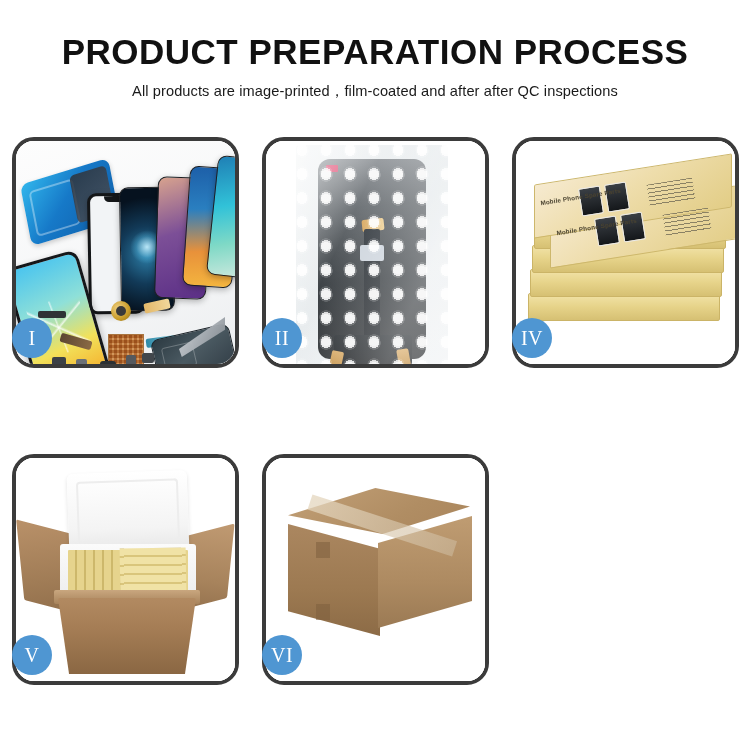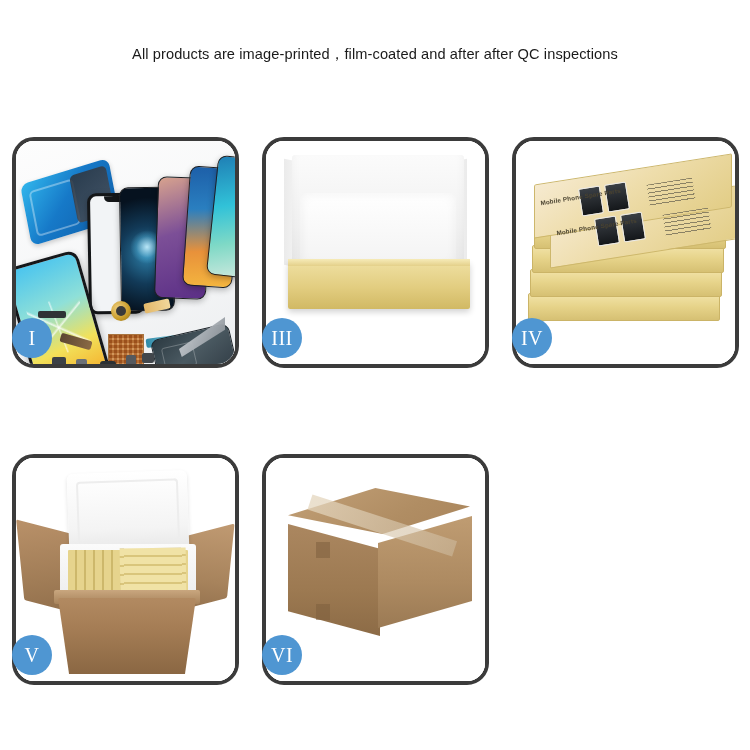--- a/index.html
+++ b/index.html
@@ -306,20 +306,21 @@
         background:rgba(125,95,62,.55);}
   .tape-tab2{position:absolute; left:50px; top:146px; width:14px; height:16px;
         background:rgba(125,95,62,.55);}
 </style>
 </head>
 <body>
 
 <div class="page">
 
   <div class="header">
+    <div class="title">PRODUCT PREPARATION PROCESS</div>
     <div class="subtitle">All products are image-printed，film-coated and after after QC inspections</div>
   </div>
 
   <div class="grid">
 
     <div class="panel">
       <div class="panel-inner">
         <div class="p1-bg"></div>
         <div class="blue-film"></div>
         <div class="phone ph-a"></div>
@@ -339,34 +340,40 @@
         <div class="smallpart sp2"></div>
         <div class="smallpart sp3"></div>
         <div class="smallpart sp4"></div>
         <div class="smallpart sp5"></div>
         <div class="tweezer"></div>
 
       </div>
       <div class="badge">I</div>
     </div>
 
-
     <div class="panel">
       <div class="panel-inner">
-        <div class="p3-bg"></div>
-        <div class="lid-flapL"></div>
-        <div class="lid-flapR"></div>
-        <div class="lid-back"></div>
-        <div class="foam"></div>
-        <div class="tray-in"></div>
-        <div class="tray"></div>
-        <div class="tray-lip"></div>
+        <div class="p2-bg"></div>
+        <div class="bag">
+          <div class="lcd">
+            <div class="lcd-pink"></div>
+            <div class="lcd-conn"></div>
+            <div class="lcd-flex"></div>
+            <div class="lcd-ic"></div>
+            <div class="lcd-foot"></div>
+            <div class="lcd-tab1"></div>
+            <div class="lcd-tab2"></div>
+          </div>
+          <div class="bubbles"></div>
+          <div class="bag-sheen"></div>
+        </div>
       </div>
-      <div class="badge">III</div>
+      <div class="badge">II</div>
     </div>
+
 
     <div class="panel">
       <div class="panel-inner">
         <div class="p4-bg"></div>
         <div class="stack">
           <div class="sbox sb1"></div>
           <div class="sbox sb2"></div>
           <div class="sbox sb3"></div>
           <div class="sbox sb4"></div>
           <div class="sbox sb5"></div>

